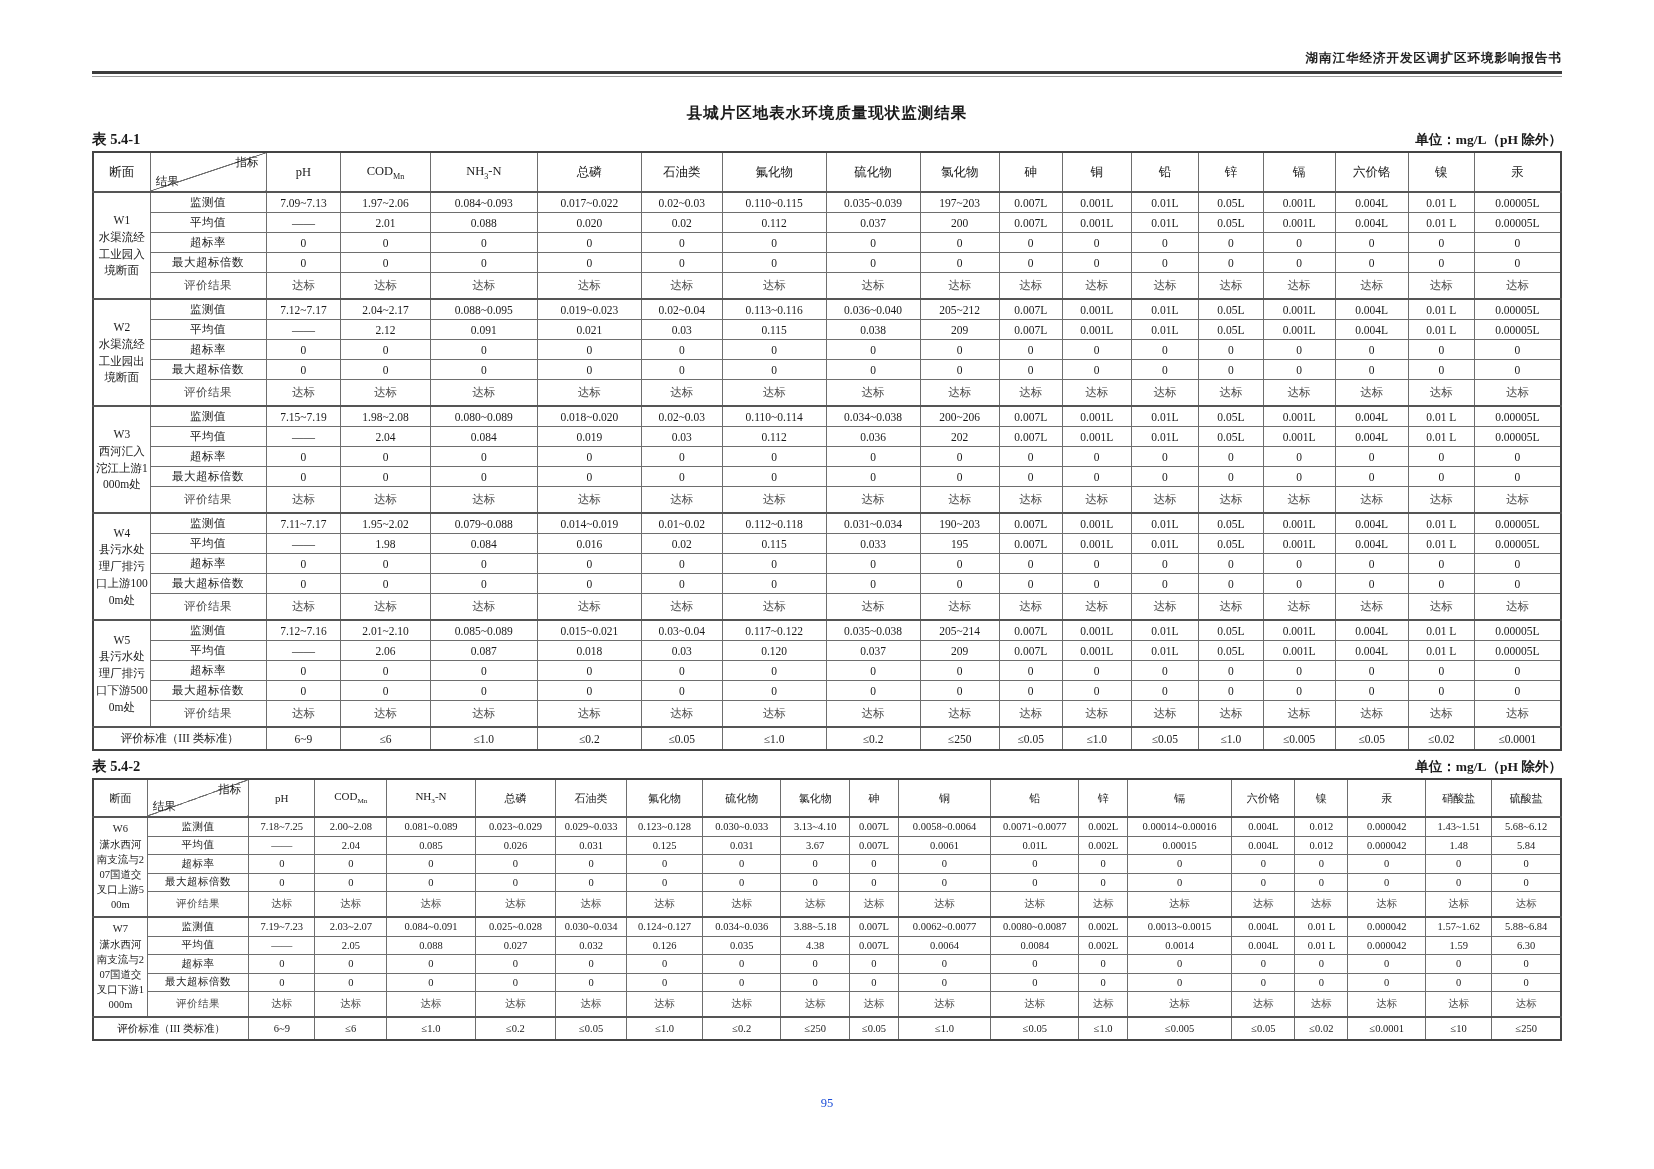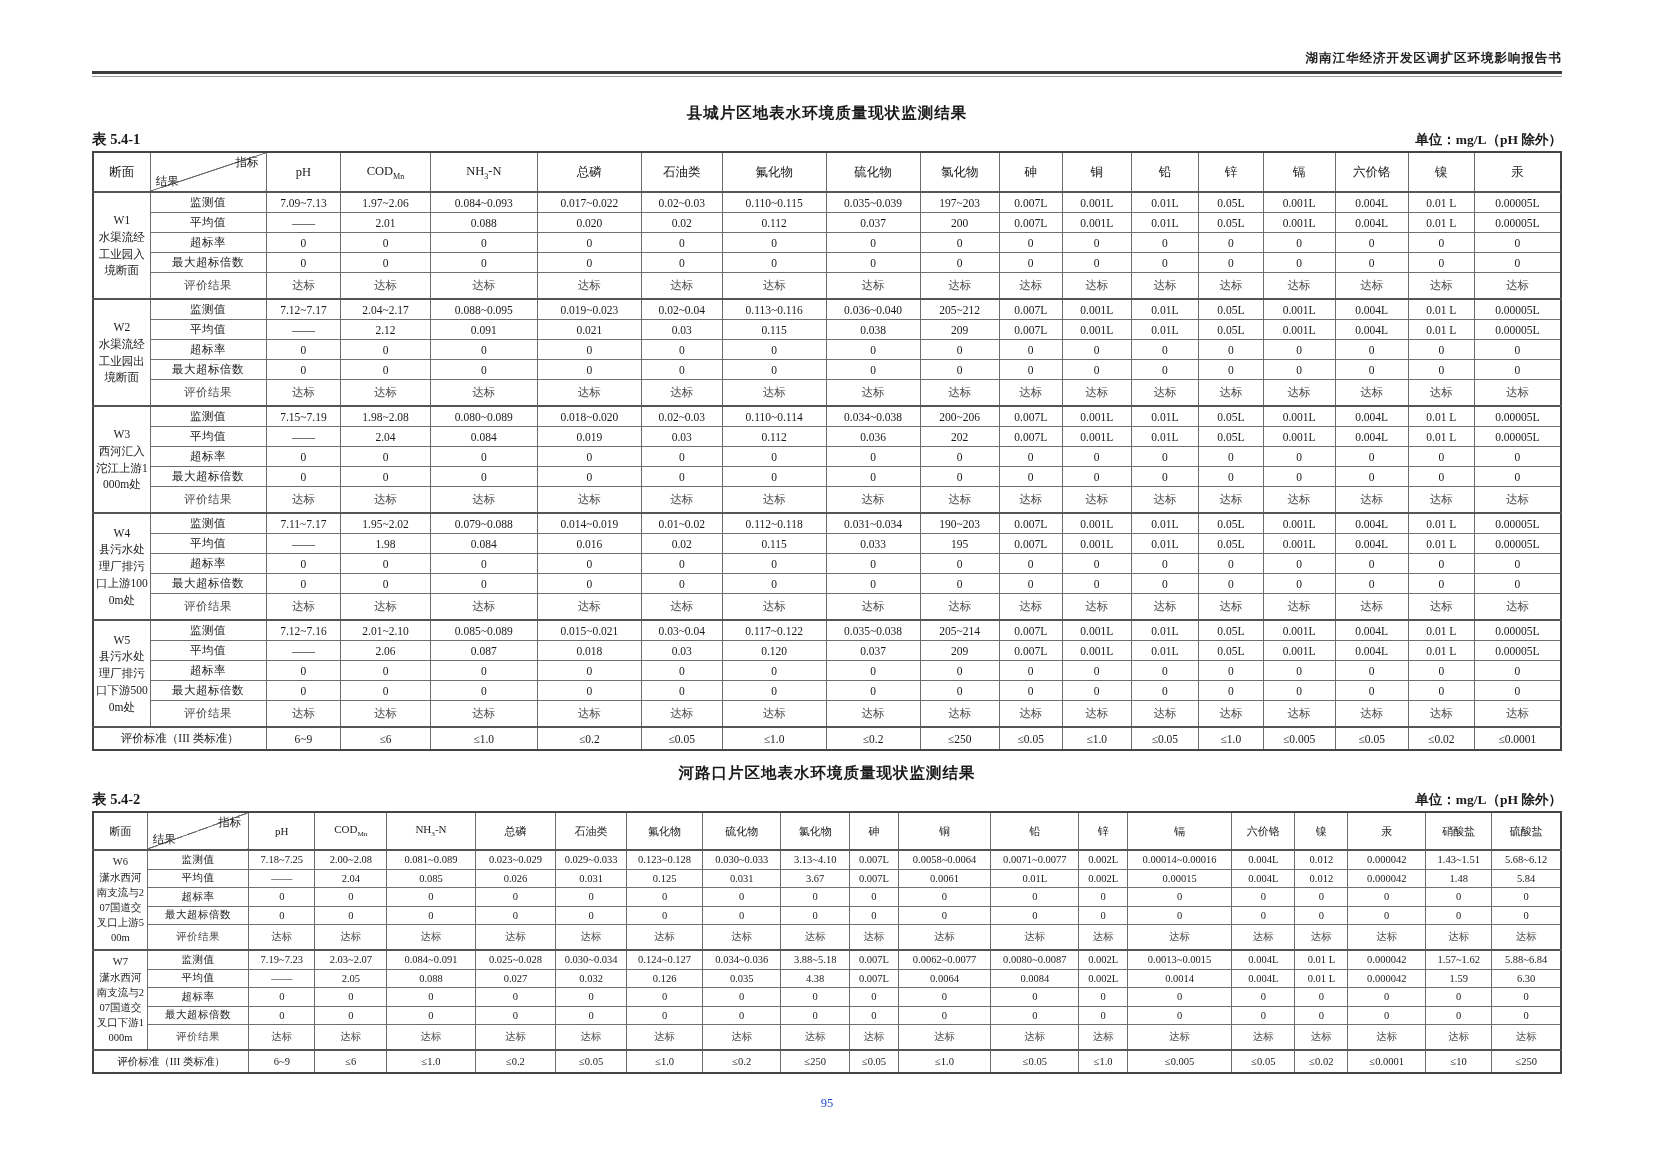--- a/index.html
+++ b/index.html
@@ -667,21 +667,20 @@
             <td class="val">≤1.0</td>
             <td class="val">≤0.005</td>
             <td class="val">≤0.05</td>
             <td class="val">≤0.02</td>
             <td class="val">≤0.0001</td>
           </tr>
         </tbody>
       </table>
     </div>
 
-  <div class="table-title title-2">河路口片区地表水环境质量现状监测结果</div>
   <div class="caption-row">
     <span class="caption-left">表 5.4-2</span>
     <span class="caption-right">单位：mg/L（pH 除外）</span>
   </div>
   <div class="table-host">
       <table class="grid t2">
         <colgroup>
           <col style="width: 3.7%;">
           <col style="width: 6.9%;">
           <col style="width: 4.5%;">

